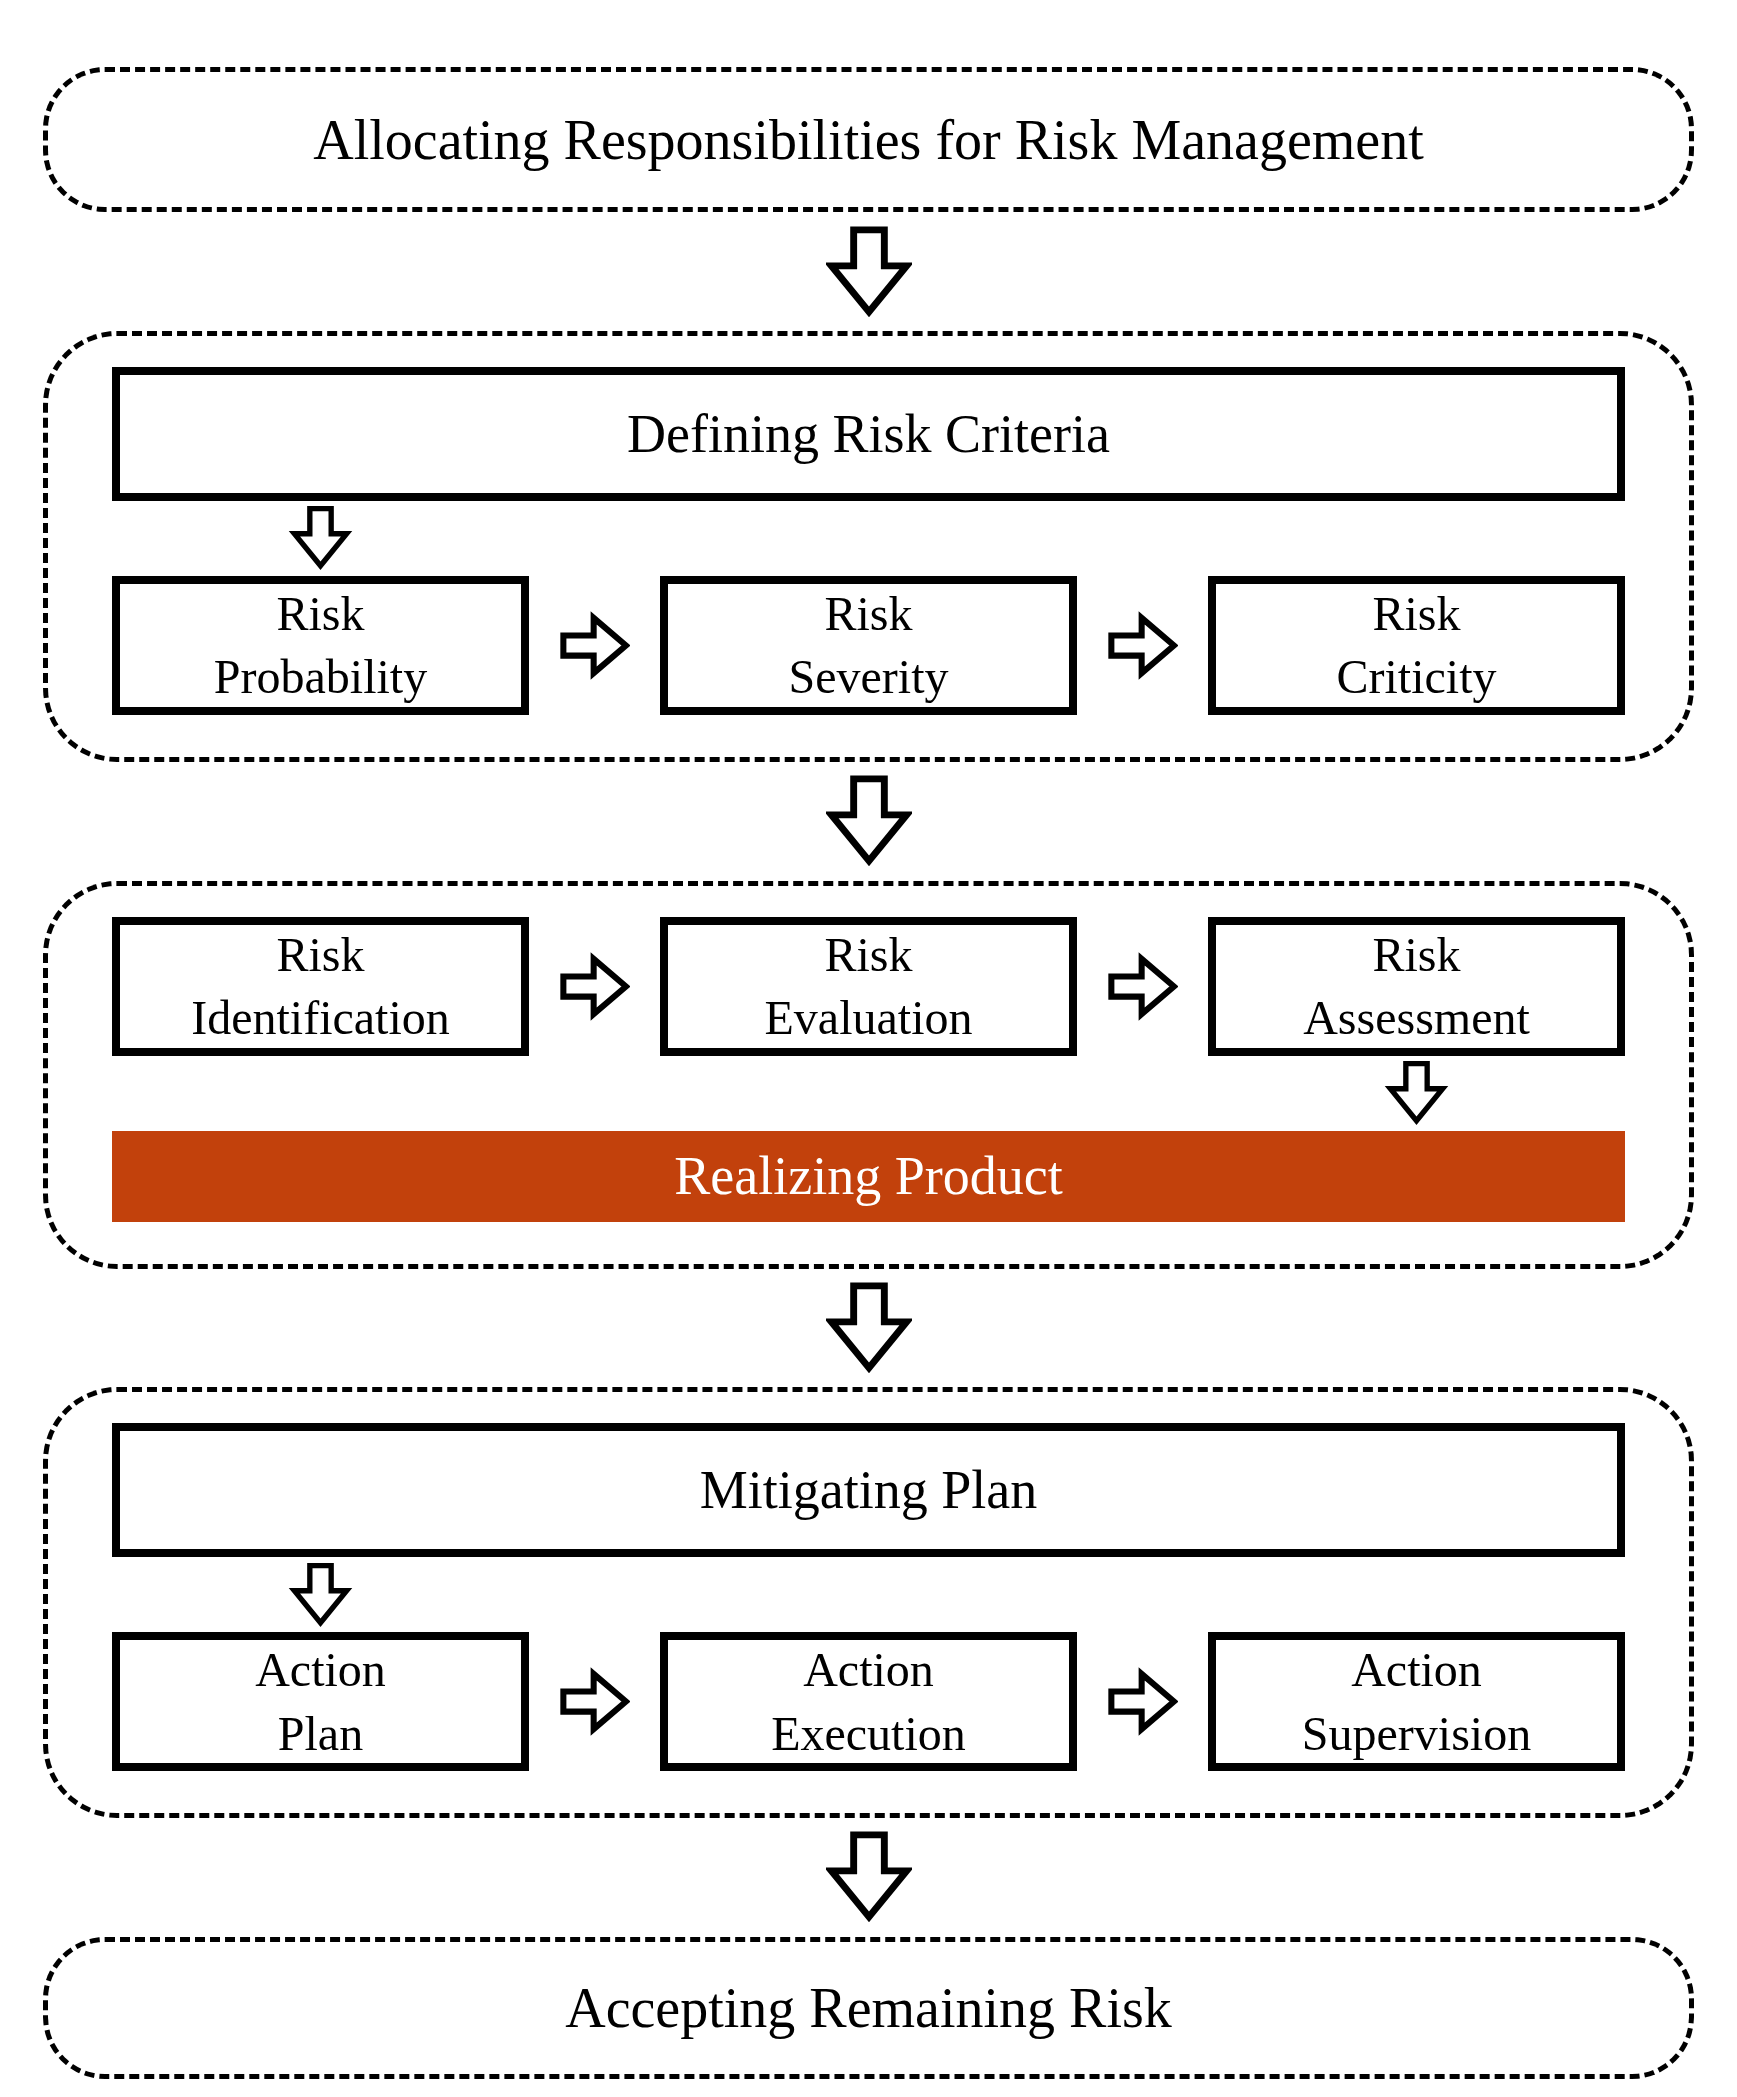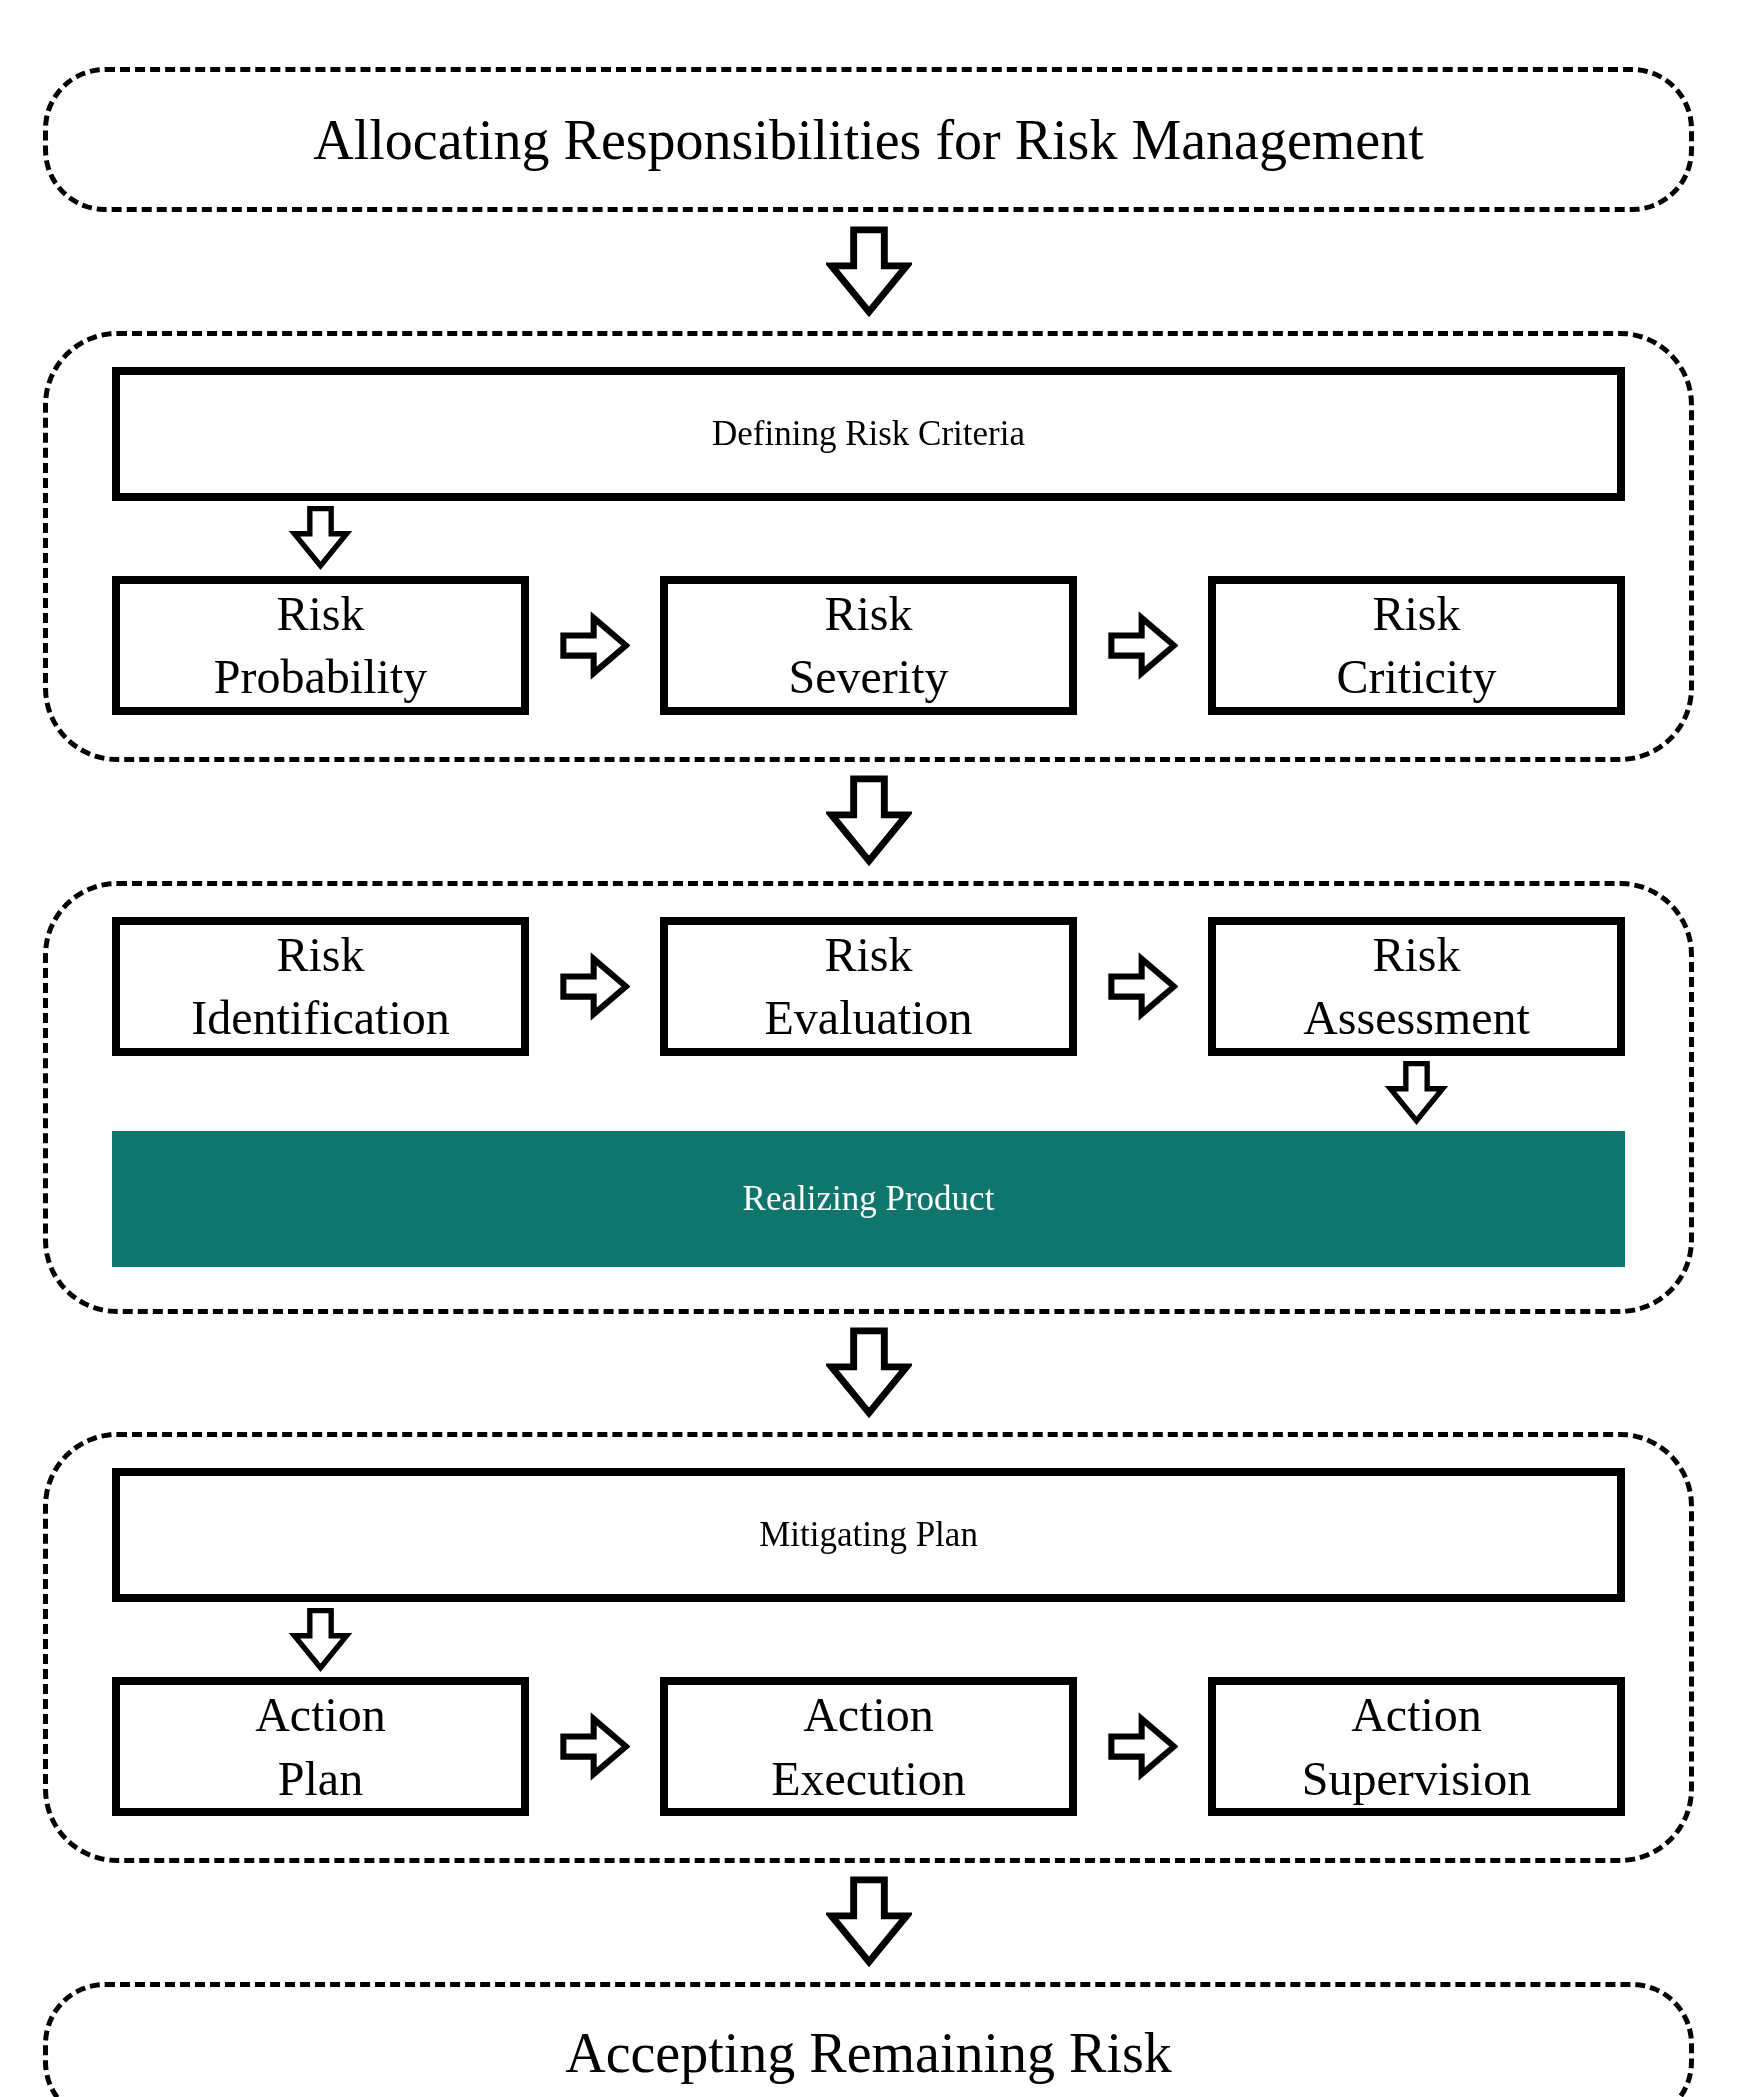--- a/index.html
+++ b/index.html
@@ -35,28 +35,28 @@
     padding: 31px 64px 42px 64px;
     display: flex; flex-direction: column;
     flex-shrink: 0;
   }
 
   
   .wide-box {
     border: 8.6px solid #000;
     height: 134px;
     display: flex; align-items: center; justify-content: center;
-    font-size: 35px;
+    font-size: 54px;
     flex-shrink: 0;
   }
   .wide-box.inverse {
-    background: #0f766e;
+    background: #c2410c;
     color: #fff;
     border: none;
-    height: 136px;
+    height: 91px;
   }
 
   
   .slot-row { display: flex; align-items: stretch; flex-shrink: 0; gap: 22px; }
   .slot { width: 417px; display: flex; align-items: center; justify-content: center; }
   .gap  { flex: 1; display: flex; align-items: center; justify-content: center; }
 
   .step-box {
     width: 417px; height: 139px;
     border: 8.6px solid #000;

